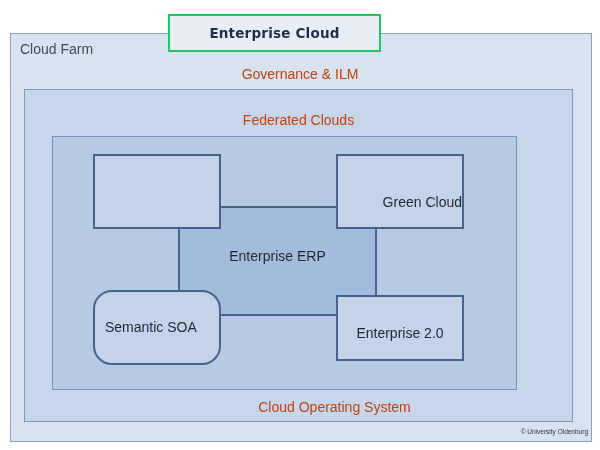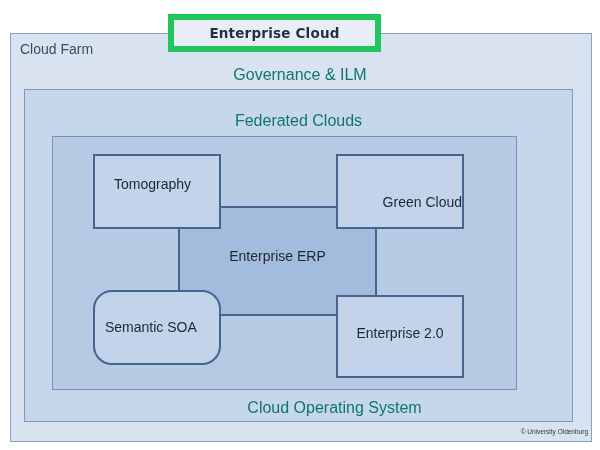--- a/index.html
+++ b/index.html
@@ -7,25 +7,25 @@
          font-family: "Liberation Sans", sans-serif; color: #1f2630; }
   .box { position: absolute; box-sizing: border-box; }
   #farm { left: 10px; top: 33px; width: 582px; height: 409px; background: #d9e3f0; border: 1px solid #8aa2c2; }
   #gov { left: 24px; top: 89px; width: 549px; height: 333px; background: #c6d6eb; border: 1px solid #7f99bd; }
   #fed { left: 52px; top: 136px; width: 465px; height: 254px; background: #b6cae3; border: 1px solid #7893b8; }
   #erp { left: 178px; top: 206px; width: 199px; height: 110px; background: #a3bbdc; border: 2px solid #46648e; }
   .node { background: #c3d4ea; border: 2px solid #46648e; font-size: 14px; color: #1f2630; }
   #n-et { left: 93px; top: 154px; width: 128px; height: 75px; }
   #n-gc { left: 336px; top: 154px; width: 128px; height: 75px; }
   #n-soa { left: 93px; top: 290px; width: 128px; height: 75px; border-radius: 19px; }
-  #n-e20 { left: 336px; top: 295px; width: 128px; height: 83px; padding-left: 16px; }
-  #tab { left: 168px; top: 14px; width: 213px; height: 38px; background: #e9eef6; border: 6px solid #22c55e;
+  #n-e20 { left: 336px; top: 295px; width: 128px; height: 66px; padding-left: 16px; }
+  #tab { left: 168px; top: 14px; width: 213px; height: 38px; background: #e9eef6; border: 2px solid #22c55e;
          font-family: "DejaVu Sans", sans-serif; font-weight: bold; font-size: 13.5px; color: #1f2f45;
          display: flex; align-items: center; justify-content: center; letter-spacing: 0.2px; }
-  .lbl { position: absolute; font-size: 16px; color: #0f766e; white-space: nowrap; }
+  .lbl { position: absolute; font-size: 14px; color: #c2410c; white-space: nowrap; }
   #lbl-farm { left: 20px; top: 41px; color: #3a4d66; font-size: 14px; }
   #lbl-gov { left: 0; width: 600px; text-align: center; top: 66px; }
   #lbl-fed { left: 0; width: 549px; text-align: center; top: 112px; left: 24px; }
   #lbl-cos { left: 24px; width: 549px; text-align: center; top: 399px; padding-left: 36px; }
   #lbl-copy { right: 12px; top: 428px; font-size: 6.5px; color: #2c3540; }
   .node .t { position: absolute; left: 0; right: 0; }
   #n-et .t { left: 19px; top: 20px; line-height: 17px; }
   #n-gc .t { top: 38px; text-align: right; }
   #n-soa .t { left: 10px; top: 27px; }
   #n-e20 .t { top: 28px; text-align: center; }
@@ -44,21 +44,20 @@
 <div class="box" id="gov"></div>
 <div class="lbl" id="lbl-fed">Federated Clouds</div>
 <div class="box" id="fed"></div>
 
 <div class="box" id="erp">
   <div class="t">Enterprise ERP</div>
 </div>
 
 <div class="box node" id="n-et">
   <div class="t">
-    <div>Tomography</div>
   </div>
 </div>
 <div class="box node" id="n-gc">
   <div class="t">Green Cloud</div>
 </div>
 <div class="box node" id="n-soa">
   <div class="t">Semantic SOA</div>
 </div>
 <div class="box node" id="n-e20">
   <div class="t">Enterprise 2.0</div>

